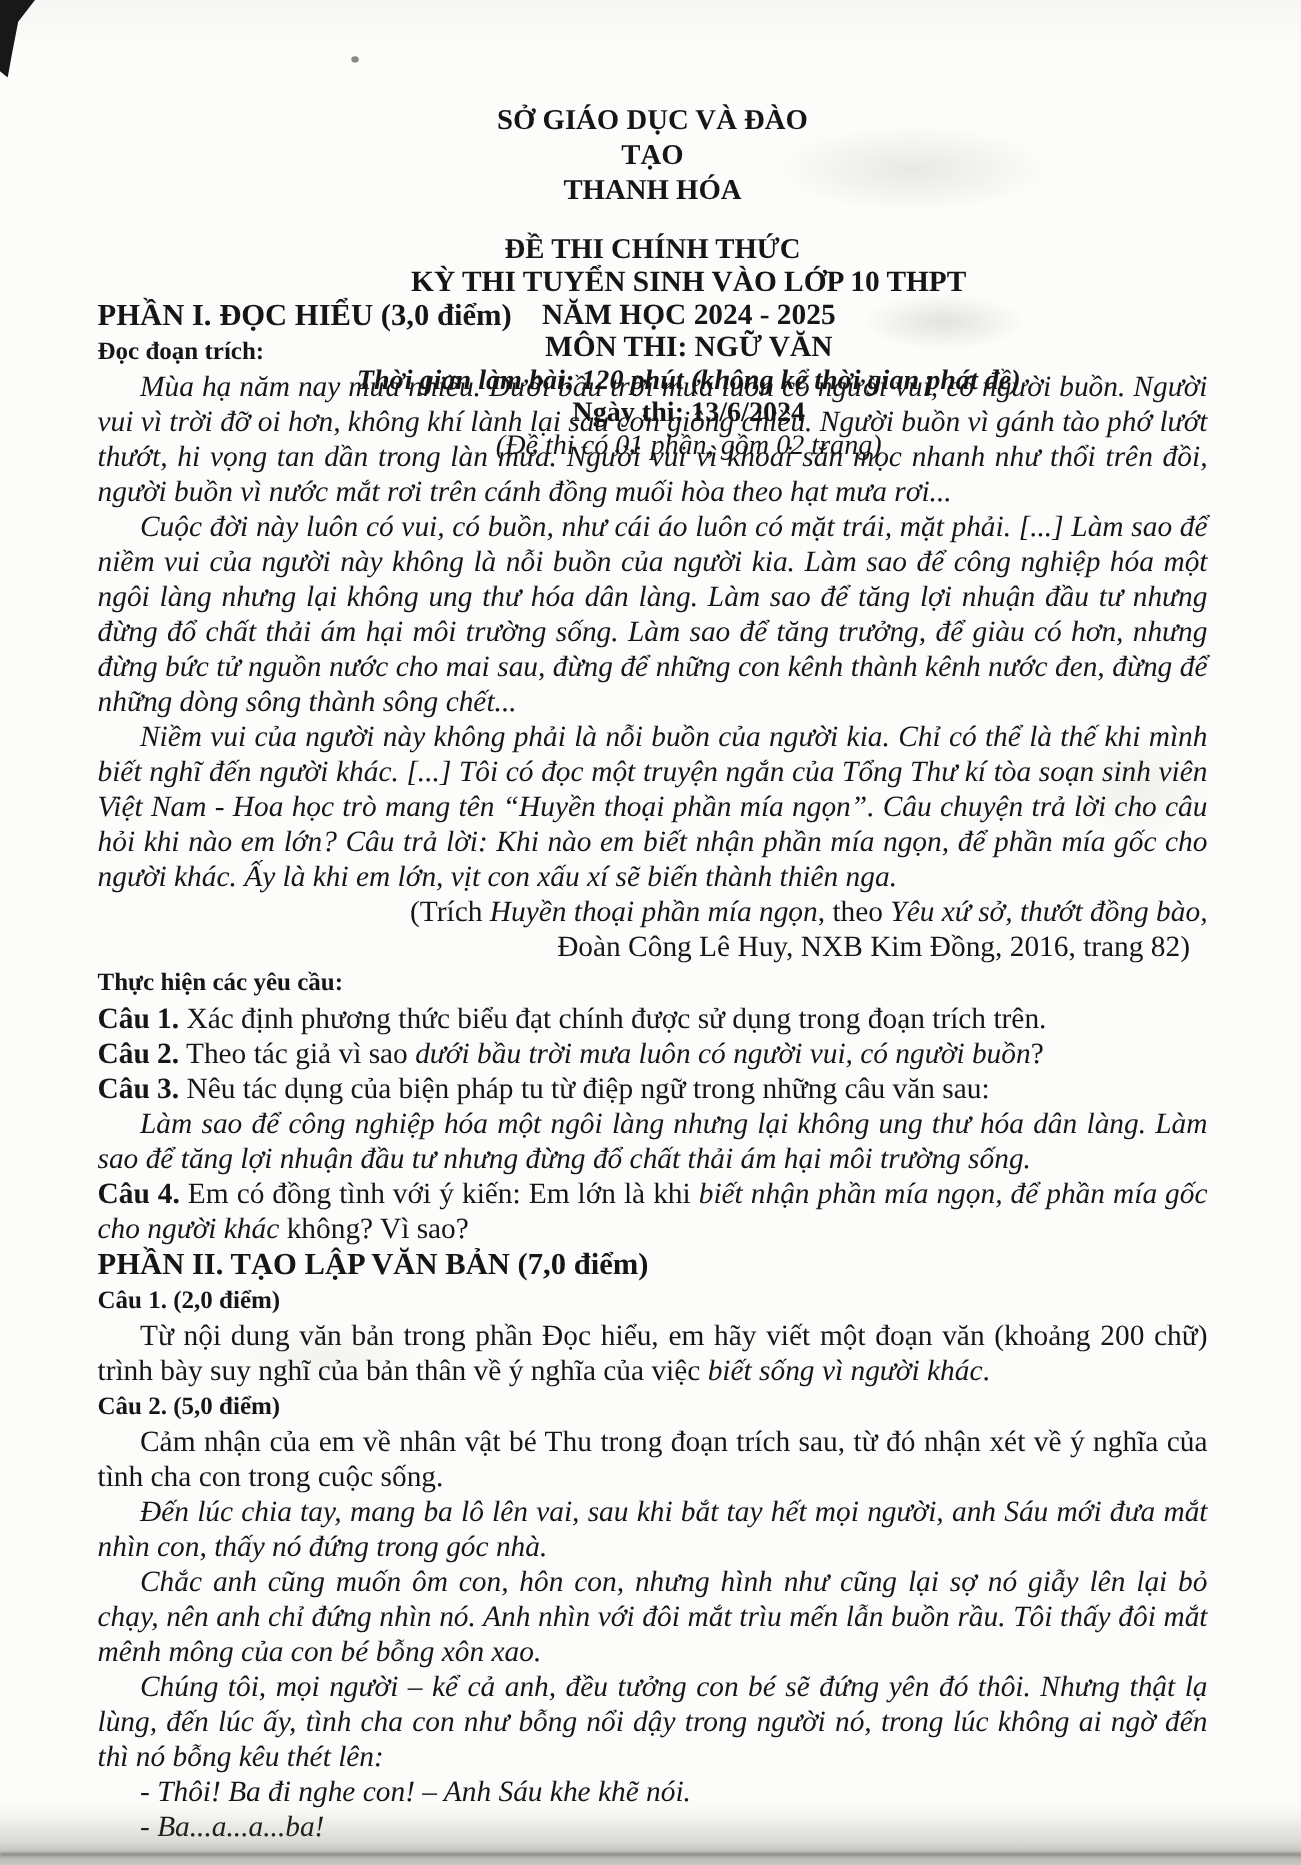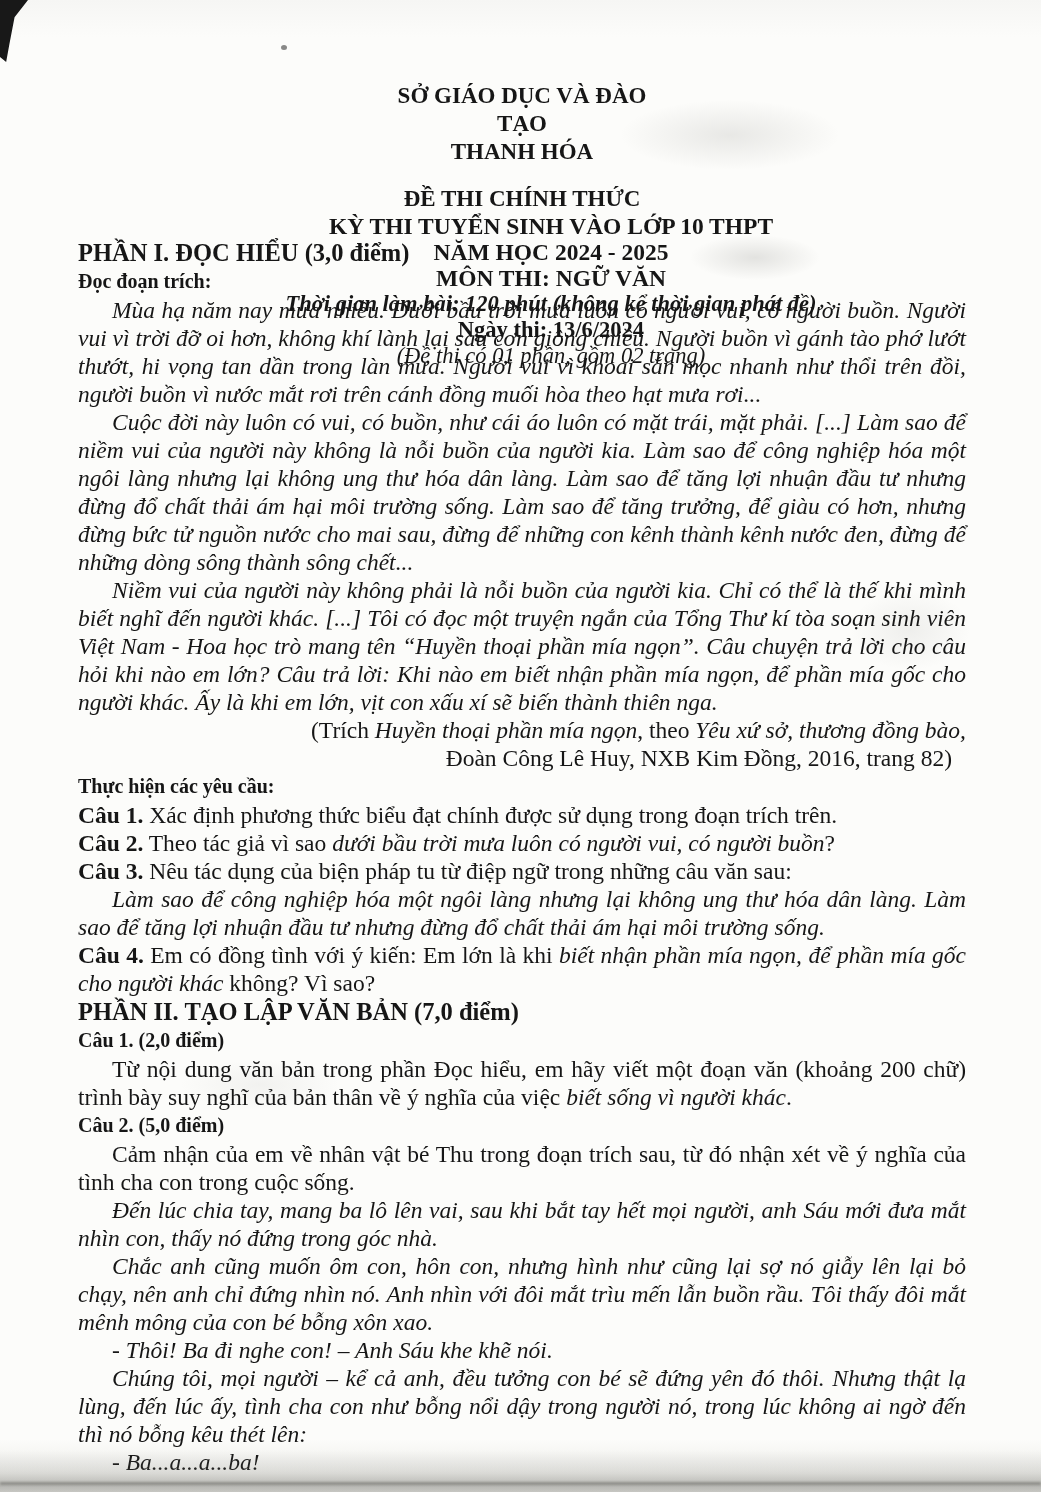--- a/index.html
+++ b/index.html
@@ -98,21 +98,21 @@
       </div>
     </div>
 
     <p class="sec">PHẦN I. ĐỌC HIỂU (3,0 điểm)</p>
     <p class="lead">Đọc đoạn trích:</p>
 
     <p class="body-par ind it">Mùa hạ năm nay mưa nhiều. Dưới bầu trời mưa luôn có người vui, có người buồn. Người vui vì trời đỡ oi hơn, không khí lành lại sau cơn giông chiều. Người buồn vì gánh tào phớ lướt thướt, hi vọng tan dần trong làn mưa. Người vui vì khoai sắn mọc nhanh như thổi trên đồi, người buồn vì nước mắt rơi trên cánh đồng muối hòa theo hạt mưa rơi...</p>
     <p class="body-par ind it">Cuộc đời này luôn có vui, có buồn, như cái áo luôn có mặt trái, mặt phải. [...] Làm sao để niềm vui của người này không là nỗi buồn của người kia. Làm sao để công nghiệp hóa một ngôi làng nhưng lại không ung thư hóa dân làng. Làm sao để tăng lợi nhuận đầu tư nhưng đừng đổ chất thải ám hại môi trường sống. Làm sao để tăng trưởng, để giàu có hơn, nhưng đừng bức tử nguồn nước cho mai sau, đừng để những con kênh thành kênh nước đen, đừng để những dòng sông thành sông chết...</p>
     <p class="body-par ind it">Niềm vui của người này không phải là nỗi buồn của người kia. Chỉ có thể là thế khi mình biết nghĩ đến người khác. [...] Tôi có đọc một truyện ngắn của Tổng Thư kí tòa soạn sinh viên Việt Nam - Hoa học trò mang tên “Huyền thoại phần mía ngọn”. Câu chuyện trả lời cho câu hỏi khi nào em lớn? Câu trả lời: Khi nào em biết nhận phần mía ngọn, để phần mía gốc cho người khác. Ấy là khi em lớn, vịt con xấu xí sẽ biến thành thiên nga.</p>
 
-    <p class="cite1"><span>(Trích </span><i>Huyền thoại phần mía ngọn</i><span>, theo </span><i>Yêu xứ sở, thương đồng bào,</i></p>
+    <p class="cite1"><span>(Trích </span><i>Huyền thoại phần mía ngọn</i><span>, theo </span><i>Yêu xứ sở, thướt đồng bào,</i></p>
     <p class="cite2">Đoàn Công Lê Huy, NXB Kim Đồng, 2016, trang 82)</p>
 
     <p class="lead">Thực hiện các yêu cầu:</p>
 
     <p class="body-par"><span class="qlabel">Câu 1.</span><span> Xác định phương thức biểu đạt chính được sử dụng trong đoạn trích trên.</span></p>
 
     <p class="body-par"><span class="qlabel">Câu 2.</span><span> Theo tác giả vì sao </span><i>dưới bầu trời mưa luôn có người vui, có người buồn</i><span>?</span></p>
 
     <p class="body-par"><span class="qlabel">Câu 3.</span><span> Nêu tác dụng của biện pháp tu từ điệp ngữ trong những câu văn sau:</span></p>
     <p class="body-par ind it">Làm sao để công nghiệp hóa một ngôi làng nhưng lại không ung thư hóa dân làng. Làm sao để tăng lợi nhuận đầu tư nhưng đừng đổ chất thải ám hại môi trường sống.</p>
@@ -122,22 +122,22 @@
     <p class="sec">PHẦN II. TẠO LẬP VĂN BẢN (7,0 điểm)</p>
 
     <p class="lead">Câu 1. (2,0 điểm)</p>
     <p class="body-par ind"><span>Từ nội dung văn bản trong phần Đọc hiểu, em hãy viết một đoạn văn (khoảng 200 chữ) trình bày suy nghĩ của bản thân về ý nghĩa của việc </span><i>biết sống vì người khác</i><span>.</span></p>
 
     <p class="lead">Câu 2. (5,0 điểm)</p>
     <p class="body-par ind">Cảm nhận của em về nhân vật bé Thu trong đoạn trích sau, từ đó nhận xét về ý nghĩa của tình cha con trong cuộc sống.</p>
 
     <p class="body-par ind it">Đến lúc chia tay, mang ba lô lên vai, sau khi bắt tay hết mọi người, anh Sáu mới đưa mắt nhìn con, thấy nó đứng trong góc nhà.</p>
     <p class="body-par ind it">Chắc anh cũng muốn ôm con, hôn con, nhưng hình như cũng lại sợ nó giẫy lên lại bỏ chạy, nên anh chỉ đứng nhìn nó. Anh nhìn với đôi mắt trìu mến lẫn buồn rầu. Tôi thấy đôi mắt mênh mông của con bé bỗng xôn xao.</p>
+    <p class="body-par ind it">Chúng tôi, mọi người – kể cả anh, đều tưởng con bé sẽ đứng yên đó thôi. Nhưng thật lạ lùng, đến lúc ấy, tình cha con như bỗng nổi dậy trong người nó, trong lúc không ai ngờ đến thì nó bỗng kêu thét lên:</p>
     <p class="body-par ind it">- Thôi! Ba đi nghe con! – Anh Sáu khe khẽ nói.</p>
-    <p class="body-par ind it">Chúng tôi, mọi người – kể cả anh, đều tưởng con bé sẽ đứng yên đó thôi. Nhưng thật lạ lùng, đến lúc ấy, tình cha con như bỗng nổi dậy trong người nó, trong lúc không ai ngờ đến thì nó bỗng kêu thét lên:</p>
     <p class="body-par ind it">- Ba...a...a...ba!</p>
 
   </div>
 
   <div class="bottom-shade"></div>
   <div class="bottom-line"></div>
 
 </div>
 
 </body></html>

